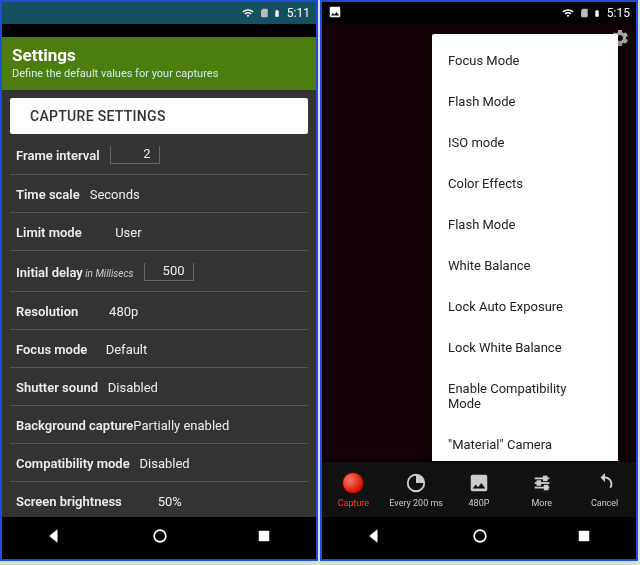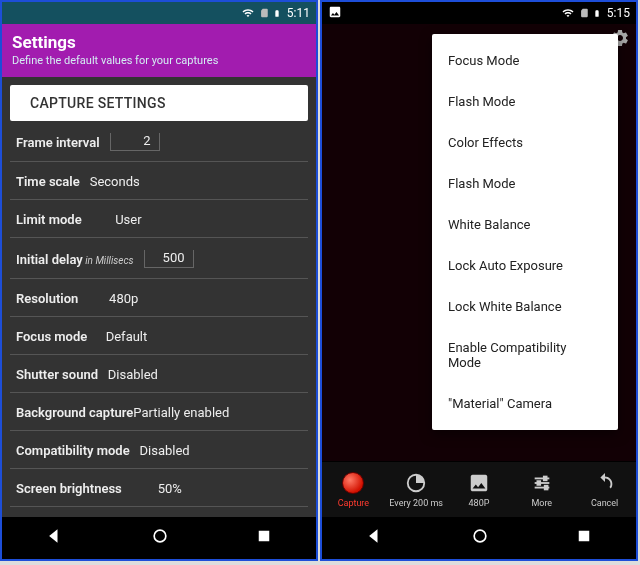--- a/index.html
+++ b/index.html
@@ -31,22 +31,23 @@
     padding: 0 6px;
     gap: 4px;
     color: #fff;
     font-size: 12px;
   }
   .sb-icon { display:inline-flex; align-items:center; }
   .sb-time { font-size: 12px; margin-left: 2px; }
 
   
   .header {
-    background: #a21caf;
+    background: #4d7c0f;
     padding: 8px 10px 10px;
+    margin-top: 13px;
   }
   .header .title { color:#fff; font-weight:700; font-size:17px; }
   .header .subtitle { color:#d4edf2; font-size:11px; margin-top:2px; }
 
   
   .left-content {
     background:#333;
     flex:1;
     padding:8px 8px 0;
     overflow:hidden;
@@ -261,20 +262,21 @@
 
   <div class="right-content">
     <span class="gear">
       <svg width="20" height="20" viewBox="0 0 24 24" fill="#aaa">
           <path d="M19.14 12.94c.04-.3.06-.61.06-.94s-.02-.64-.06-.94l2.03-1.58c.18-.14.23-.4.12-.61l-1.92-3.32c-.12-.21-.37-.29-.59-.22l-2.39.96c-.5-.38-1.03-.7-1.62-.94l-.36-2.54c-.03-.24-.24-.41-.48-.41h-3.84c-.24 0-.45.17-.48.41l-.36 2.54c-.59.24-1.13.56-1.62.94l-2.39-.96c-.22-.08-.47 0-.59.22L2.74 8.87c-.12.21-.07.47.12.61l2.03 1.58c-.04.3-.06.63-.06.94s.02.64.06.94l-2.03 1.58c-.18.14-.23.4-.12.61l1.92 3.32c.12.21.37.29.59.22l2.39-.96c.5.38 1.03.7 1.62.94l.36 2.54c.03.24.24.41.48.41h3.84c.24 0 .45-.17.48-.41l.36-2.54c.59-.24 1.13-.56 1.62-.94l2.39.96c.22.08.47 0 .59-.22l1.92-3.32c.12-.21.07-.47-.12-.61l-2.03-1.58zM12 15.6c-1.99 0-3.6-1.61-3.6-3.6s1.61-3.6 3.6-3.6 3.6 1.61 3.6 3.6-1.61 3.6-3.6 3.6z"></path>
         </svg>
     </span>
     <div class="popup" id="popup-container">
         <div class="popup-item">Focus Mode</div>
         <div class="popup-item">Flash Mode</div>
+        <div class="popup-item">ISO mode</div>
         <div class="popup-item">Color Effects</div>
         <div class="popup-item">Flash Mode</div>
         <div class="popup-item">White Balance</div>
         <div class="popup-item">Lock Auto Exposure</div>
         <div class="popup-item">Lock White Balance</div>
         <div class="popup-item">Enable Compatibility Mode</div>
         <div class="popup-item">"Material" Camera</div>
       </div>
   </div>
 

